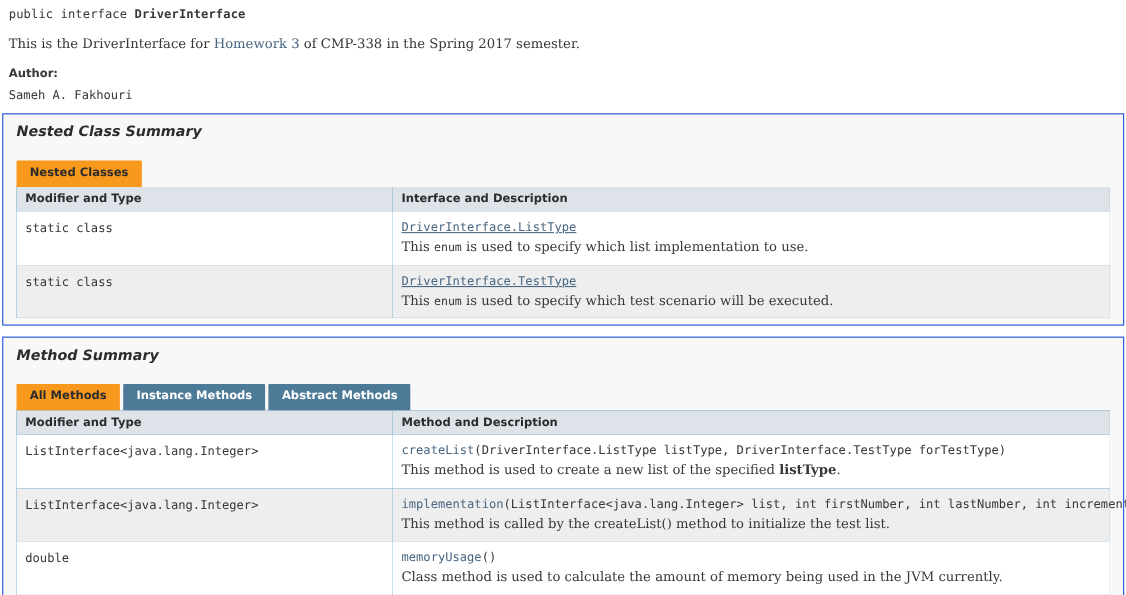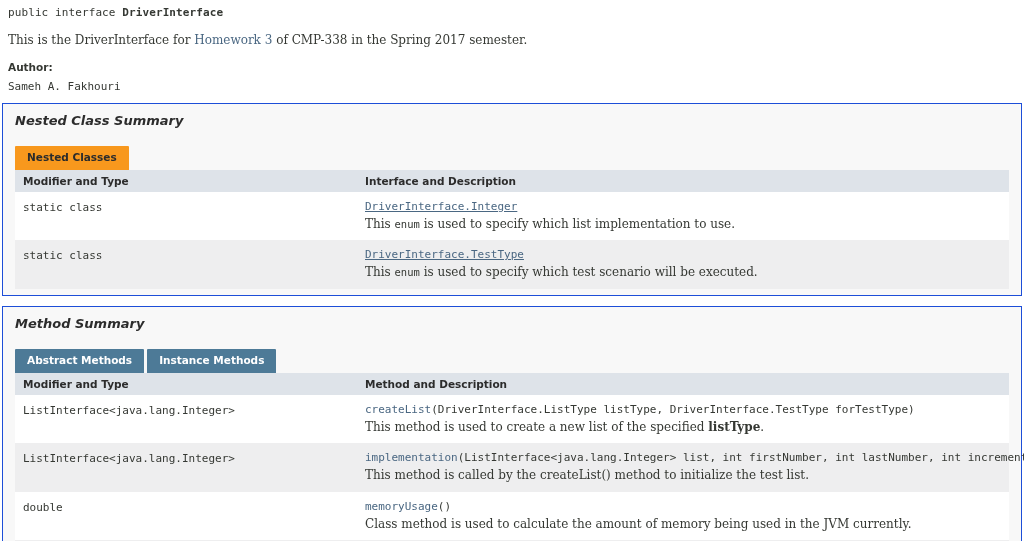--- a/index.html
+++ b/index.html
@@ -186,43 +186,44 @@
       <tbody>
           <tr>
         <th>Modifier and Type</th>
         <th>Interface and Description</th>
       </tr>
       <tr class="row">
         <td>
           <span class="mono">static class</span>
         </td>
         <td>
-          <a href="#" class="sig-link">DriverInterface.Integer</a>
+          <a href="#" class="sig-link">DriverInterface.ListType</a>
           <div class="block-desc"><span>This </span><span class="code">enum</span><span> is used to specify which list implementation to use.</span></div>
         </td>
       </tr>
       <tr class="alt">
         <td>
           <span class="mono">static class</span>
         </td>
         <td>
           <a href="#" class="sig-link">DriverInterface.TestType</a>
           <div class="block-desc"><span>This </span><span class="code">enum</span><span> is used to specify which test scenario will be executed.</span></div>
         </td>
       </tr>
     </tbody>
       </table>
   </div>
 
   <div class="summary-section">
     <div class="summary-title">Method Summary</div>
 
     <div class="tabs">
+      <div class="tab active">All Methods</div>
+      <div class="tab inactive">Instance Methods</div>
       <div class="tab inactive">Abstract Methods</div>
-      <div class="tab inactive">Instance Methods</div>
     </div>
 
     <table class="sum">
       <colgroup>
           <col class="c1">
           <col>
         </colgroup>
       <tbody>
           <tr>
         <th>Modifier and Type</th>

